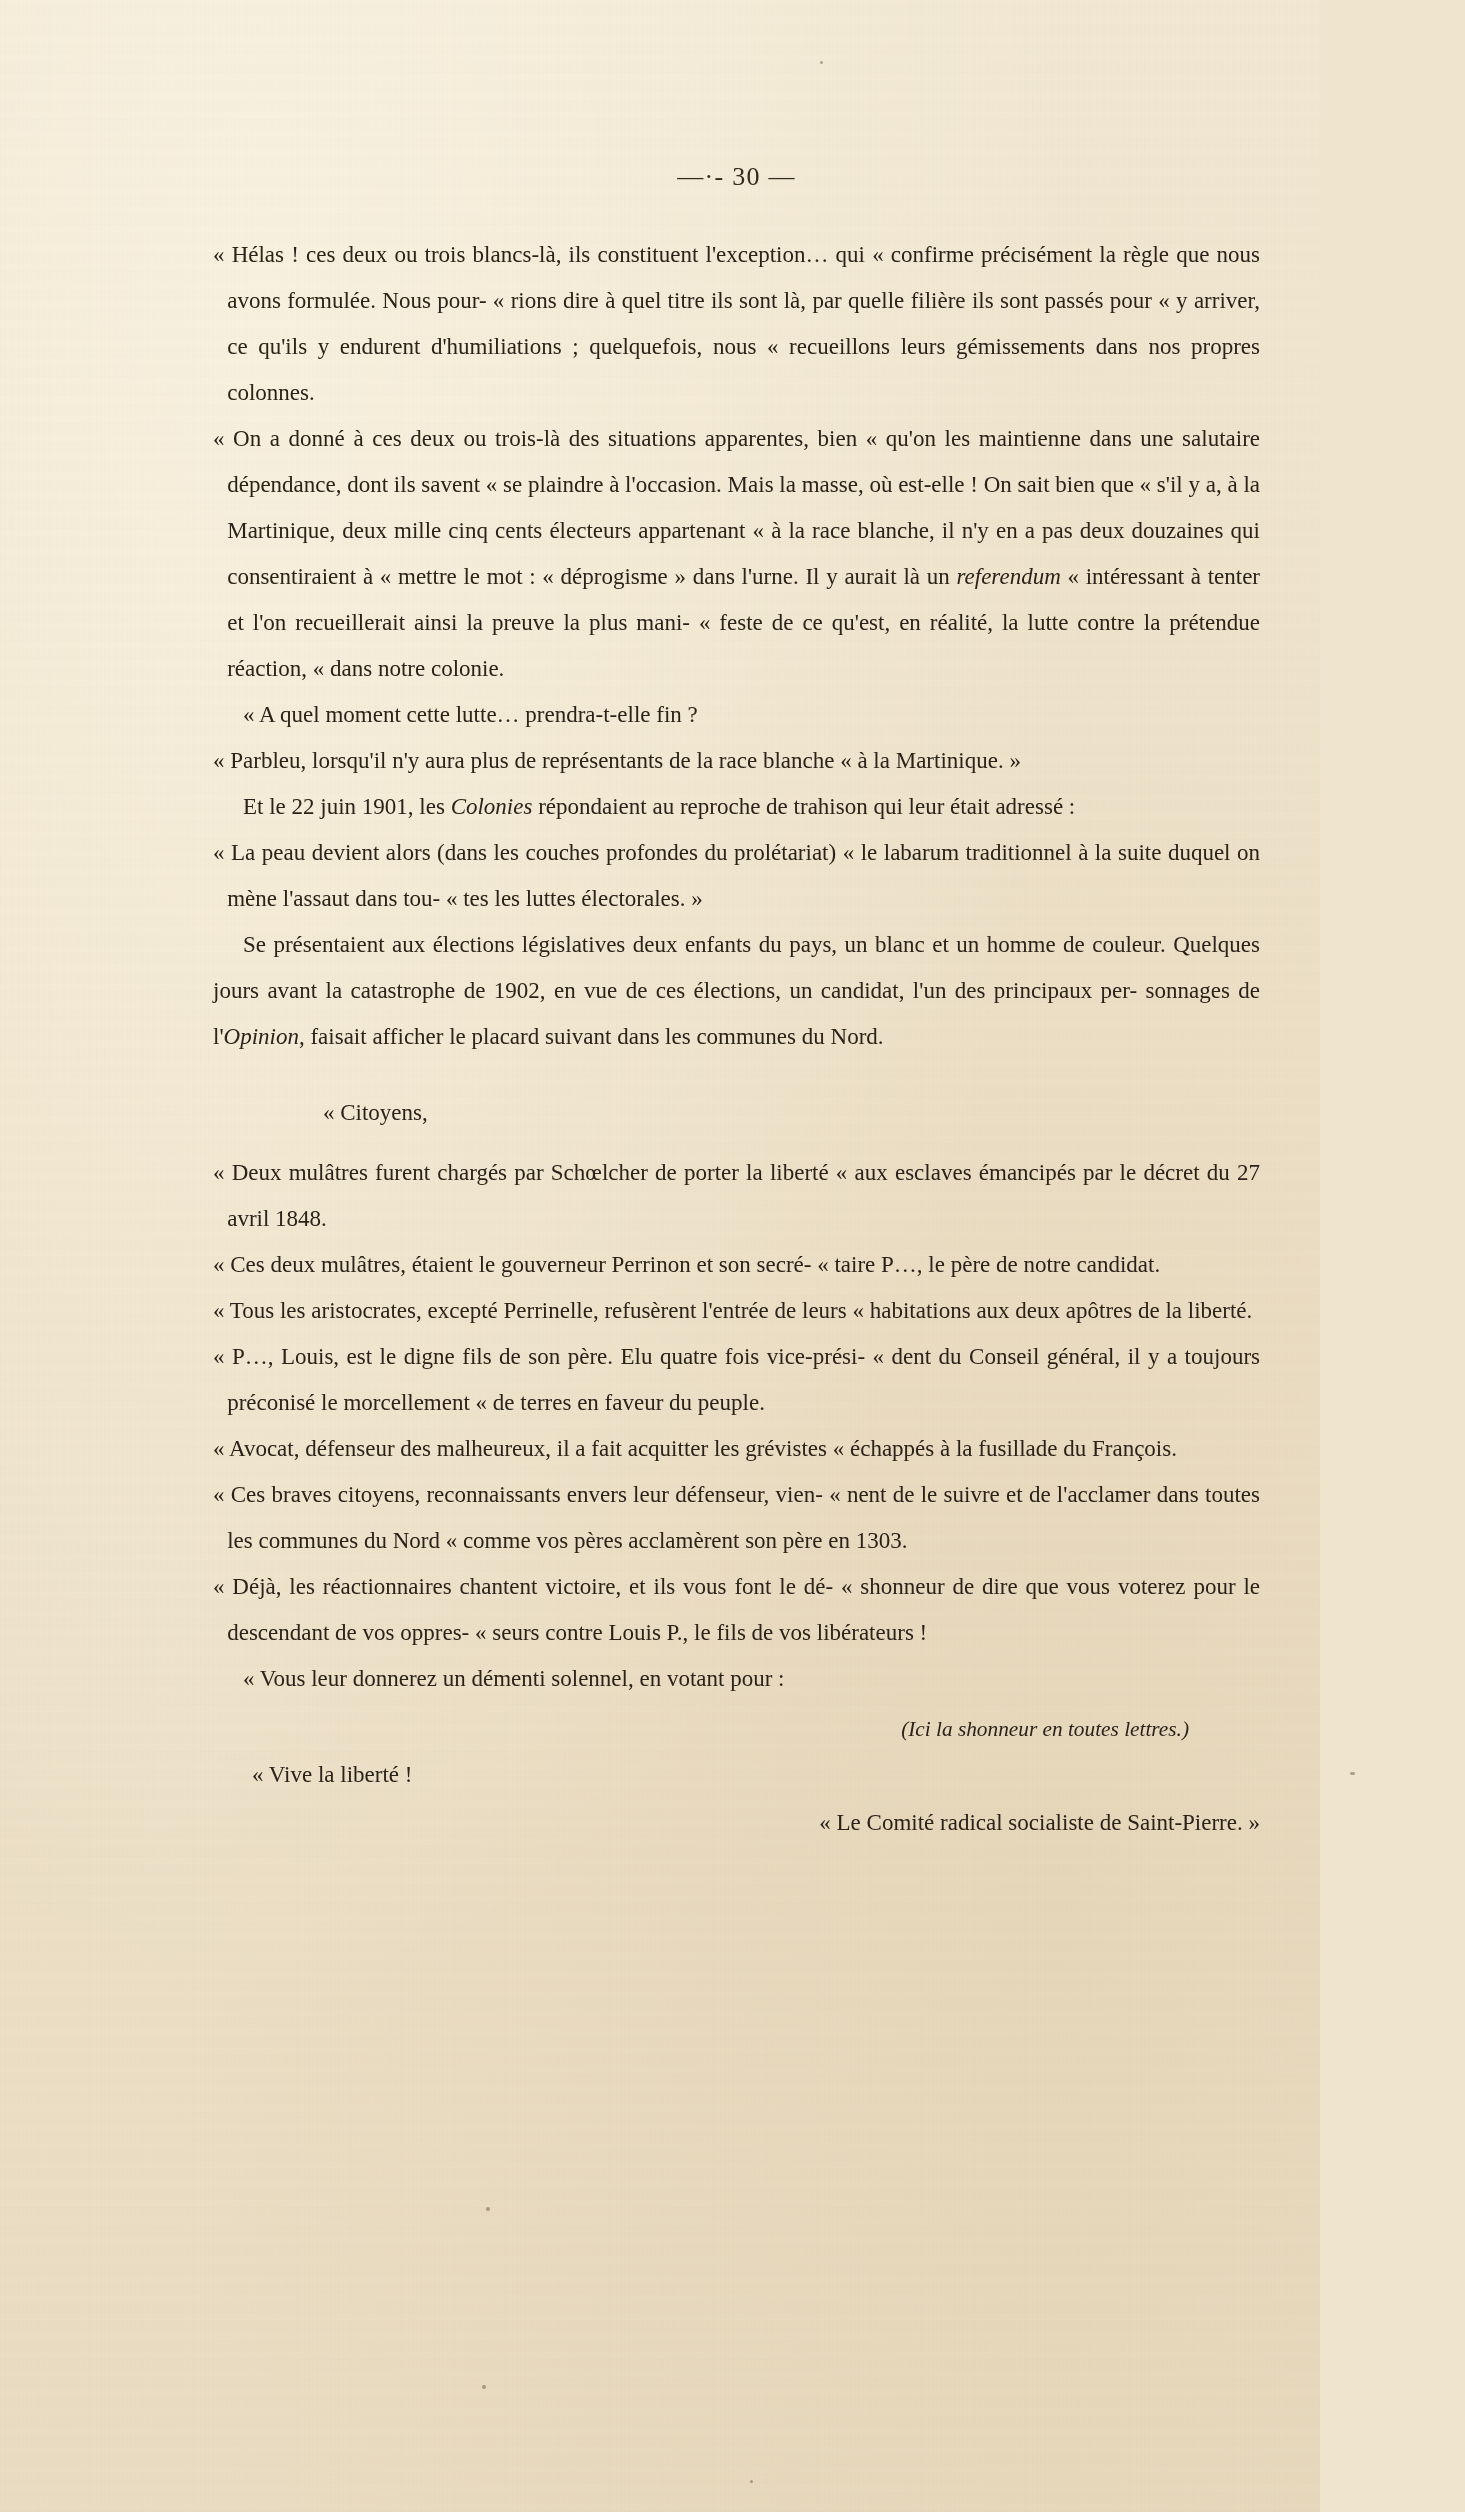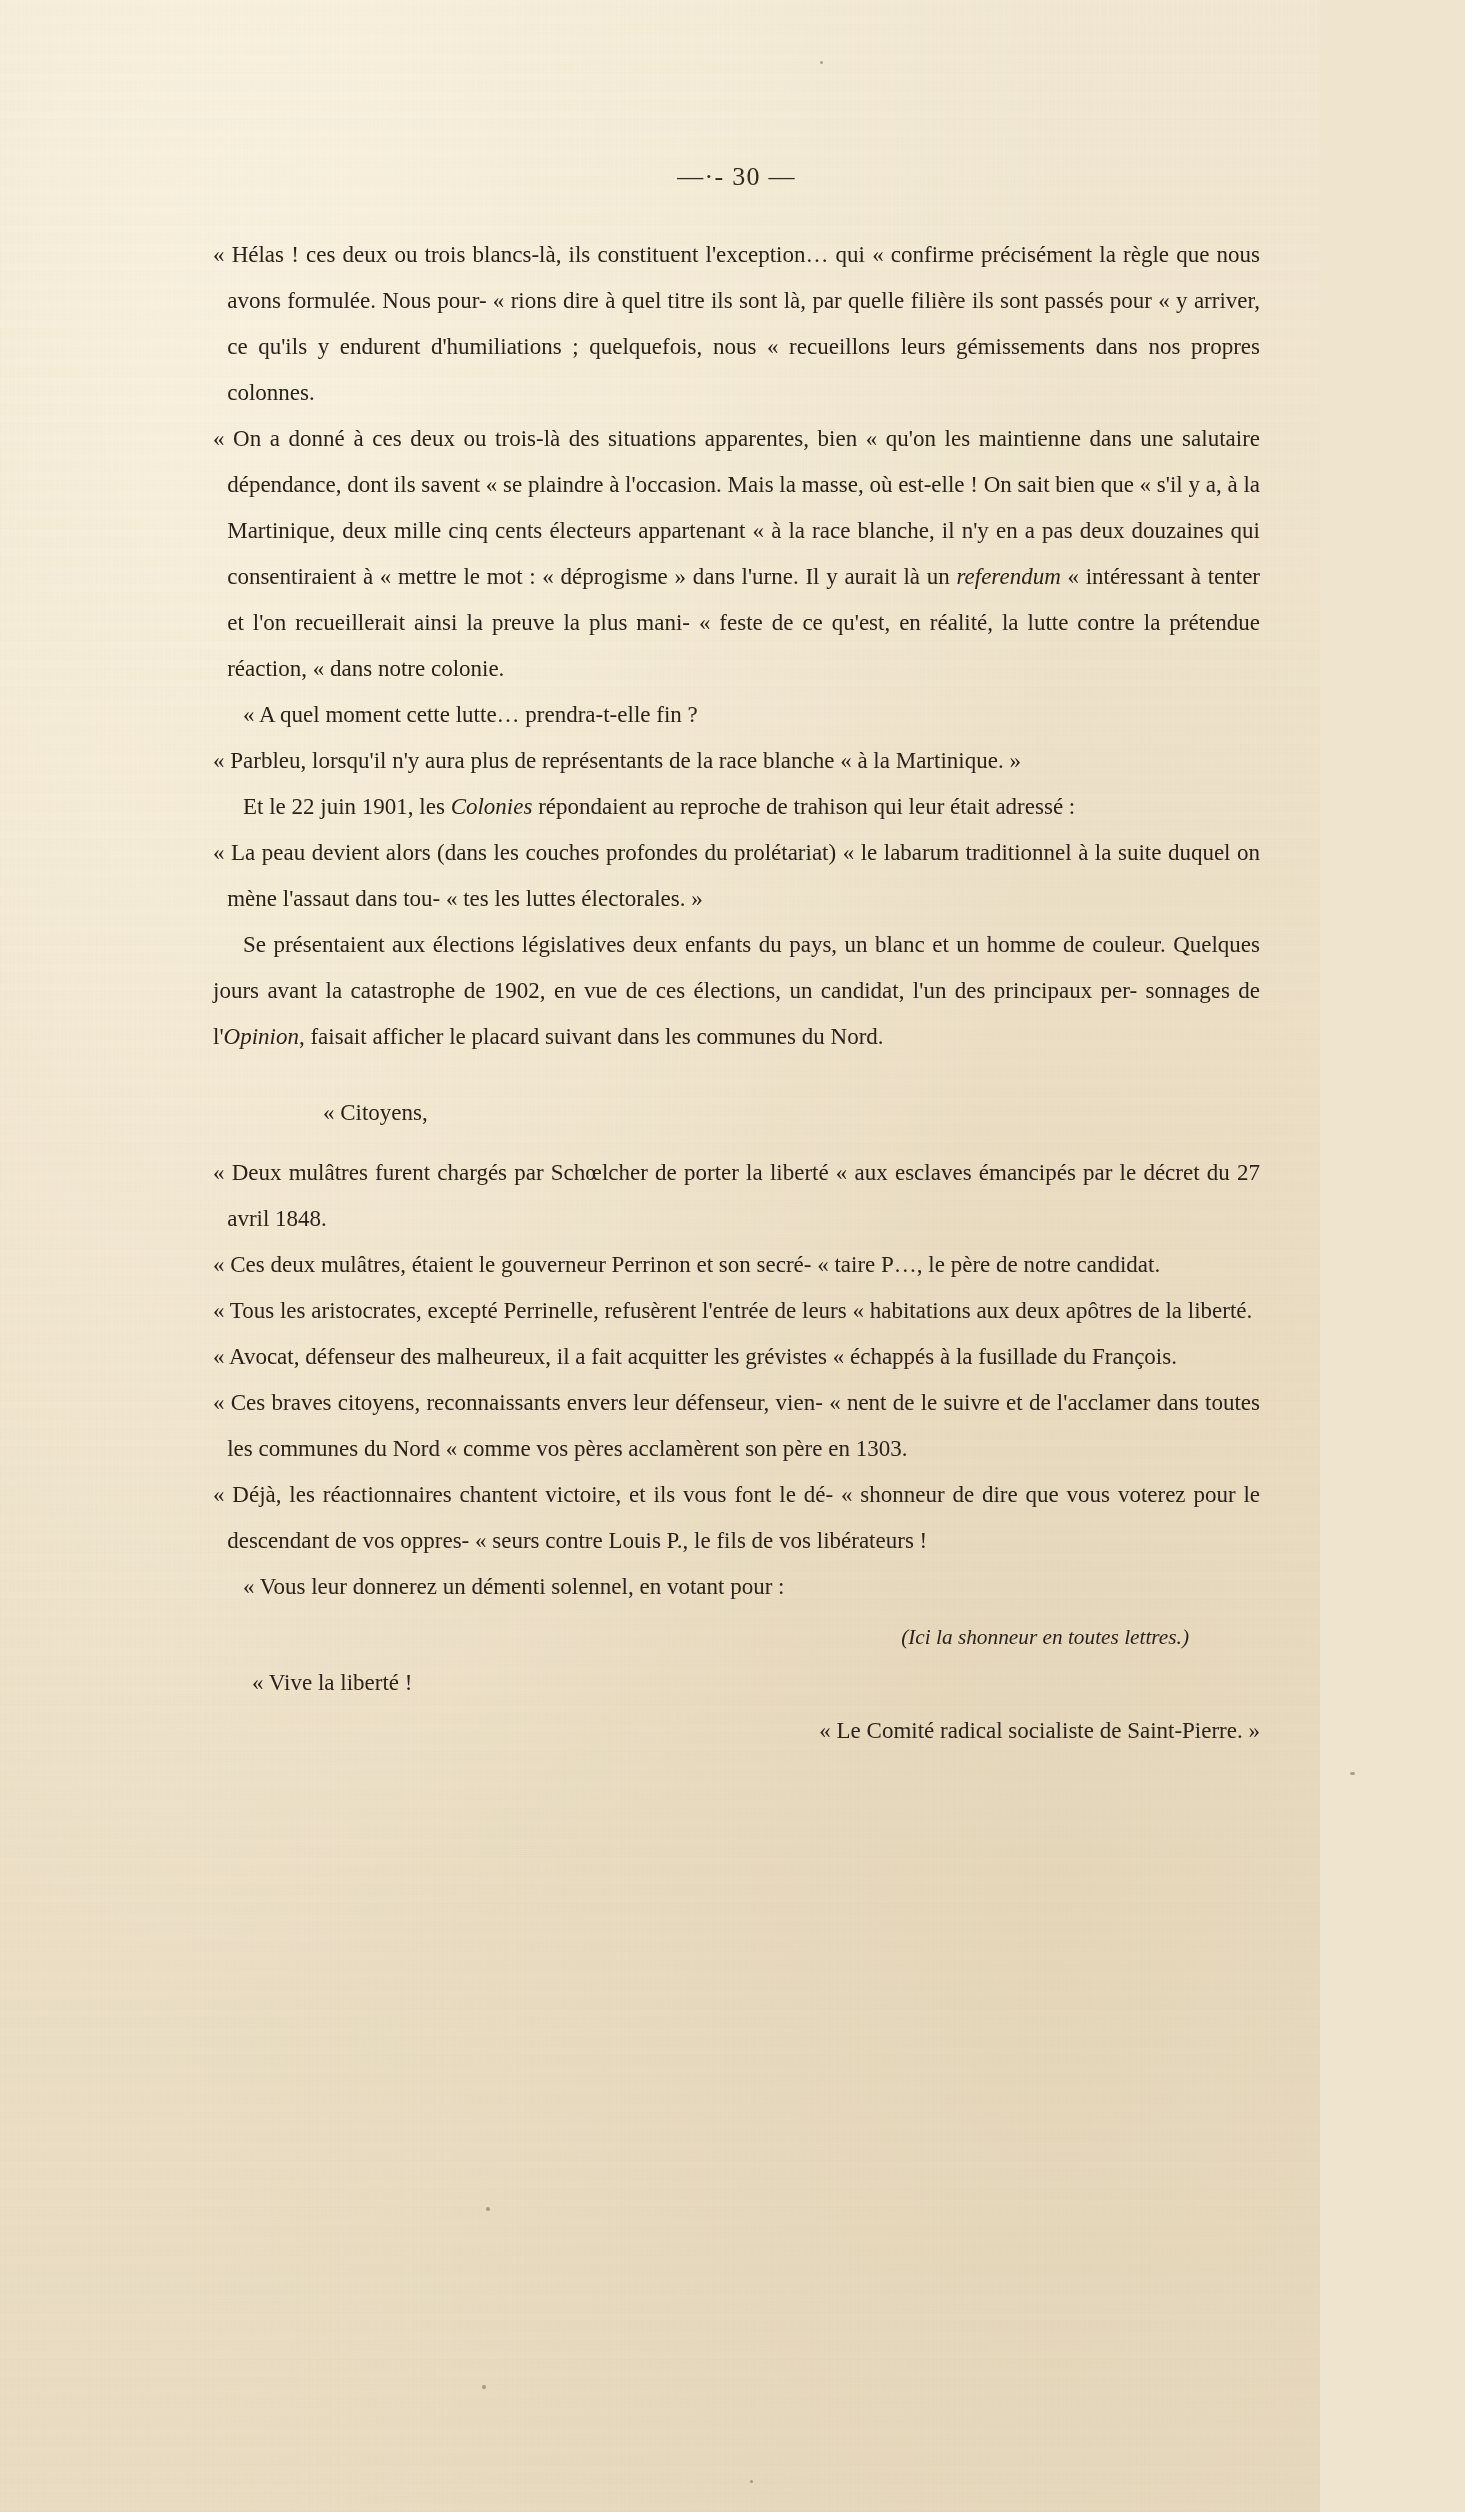--- a/index.html
+++ b/index.html
@@ -114,20 +114,21 @@
     <p class="spk">« Citoyens,</p>
 
     <div style="height:14.2px"></div>
 
     <p class="indent hang">« Deux mulâtres furent chargés par Schœlcher de porter la liberté « aux esclaves émancipés par le décret du 27 avril 1848.</p>
 
     <p class="indent hang">« Ces deux mulâtres, étaient le gouverneur Perrinon et son secré- « taire P…, le père de notre candidat.</p>
 
     <p class="indent hang">« Tous les aristocrates, excepté Perrinelle, refusèrent l'entrée de leurs « habitations aux deux apôtres de la liberté.</p>
 
+    <p class="indent hang">« P…, Louis, est le digne fils de son père. Elu quatre fois vice-prési- « dent du Conseil général, il y a toujours préconisé le morcellement « de terres en faveur du peuple.</p>
 
     <p class="indent hang">« Avocat, défenseur des malheureux, il a fait acquitter les grévistes « échappés à la fusillade du François.</p>
 
     <p class="indent hang">« Ces braves citoyens, reconnaissants envers leur défenseur, vien- « nent de le suivre et de l'acclamer dans toutes les communes du Nord « comme vos pères acclamèrent son père en 1303.</p>
 
     <p class="indent hang">« Déjà, les réactionnaires chantent victoire, et ils vous font le dé- « shonneur de dire que vous voterez pour le descendant de vos oppres- « seurs contre Louis P., le fils de vos libérateurs !</p>
 
     <p class="indent">« Vous leur donnerez un démenti solennel, en votant pour :</p>
 
     <p class="sig">(Ici la shonneur en toutes lettres.)</p>

